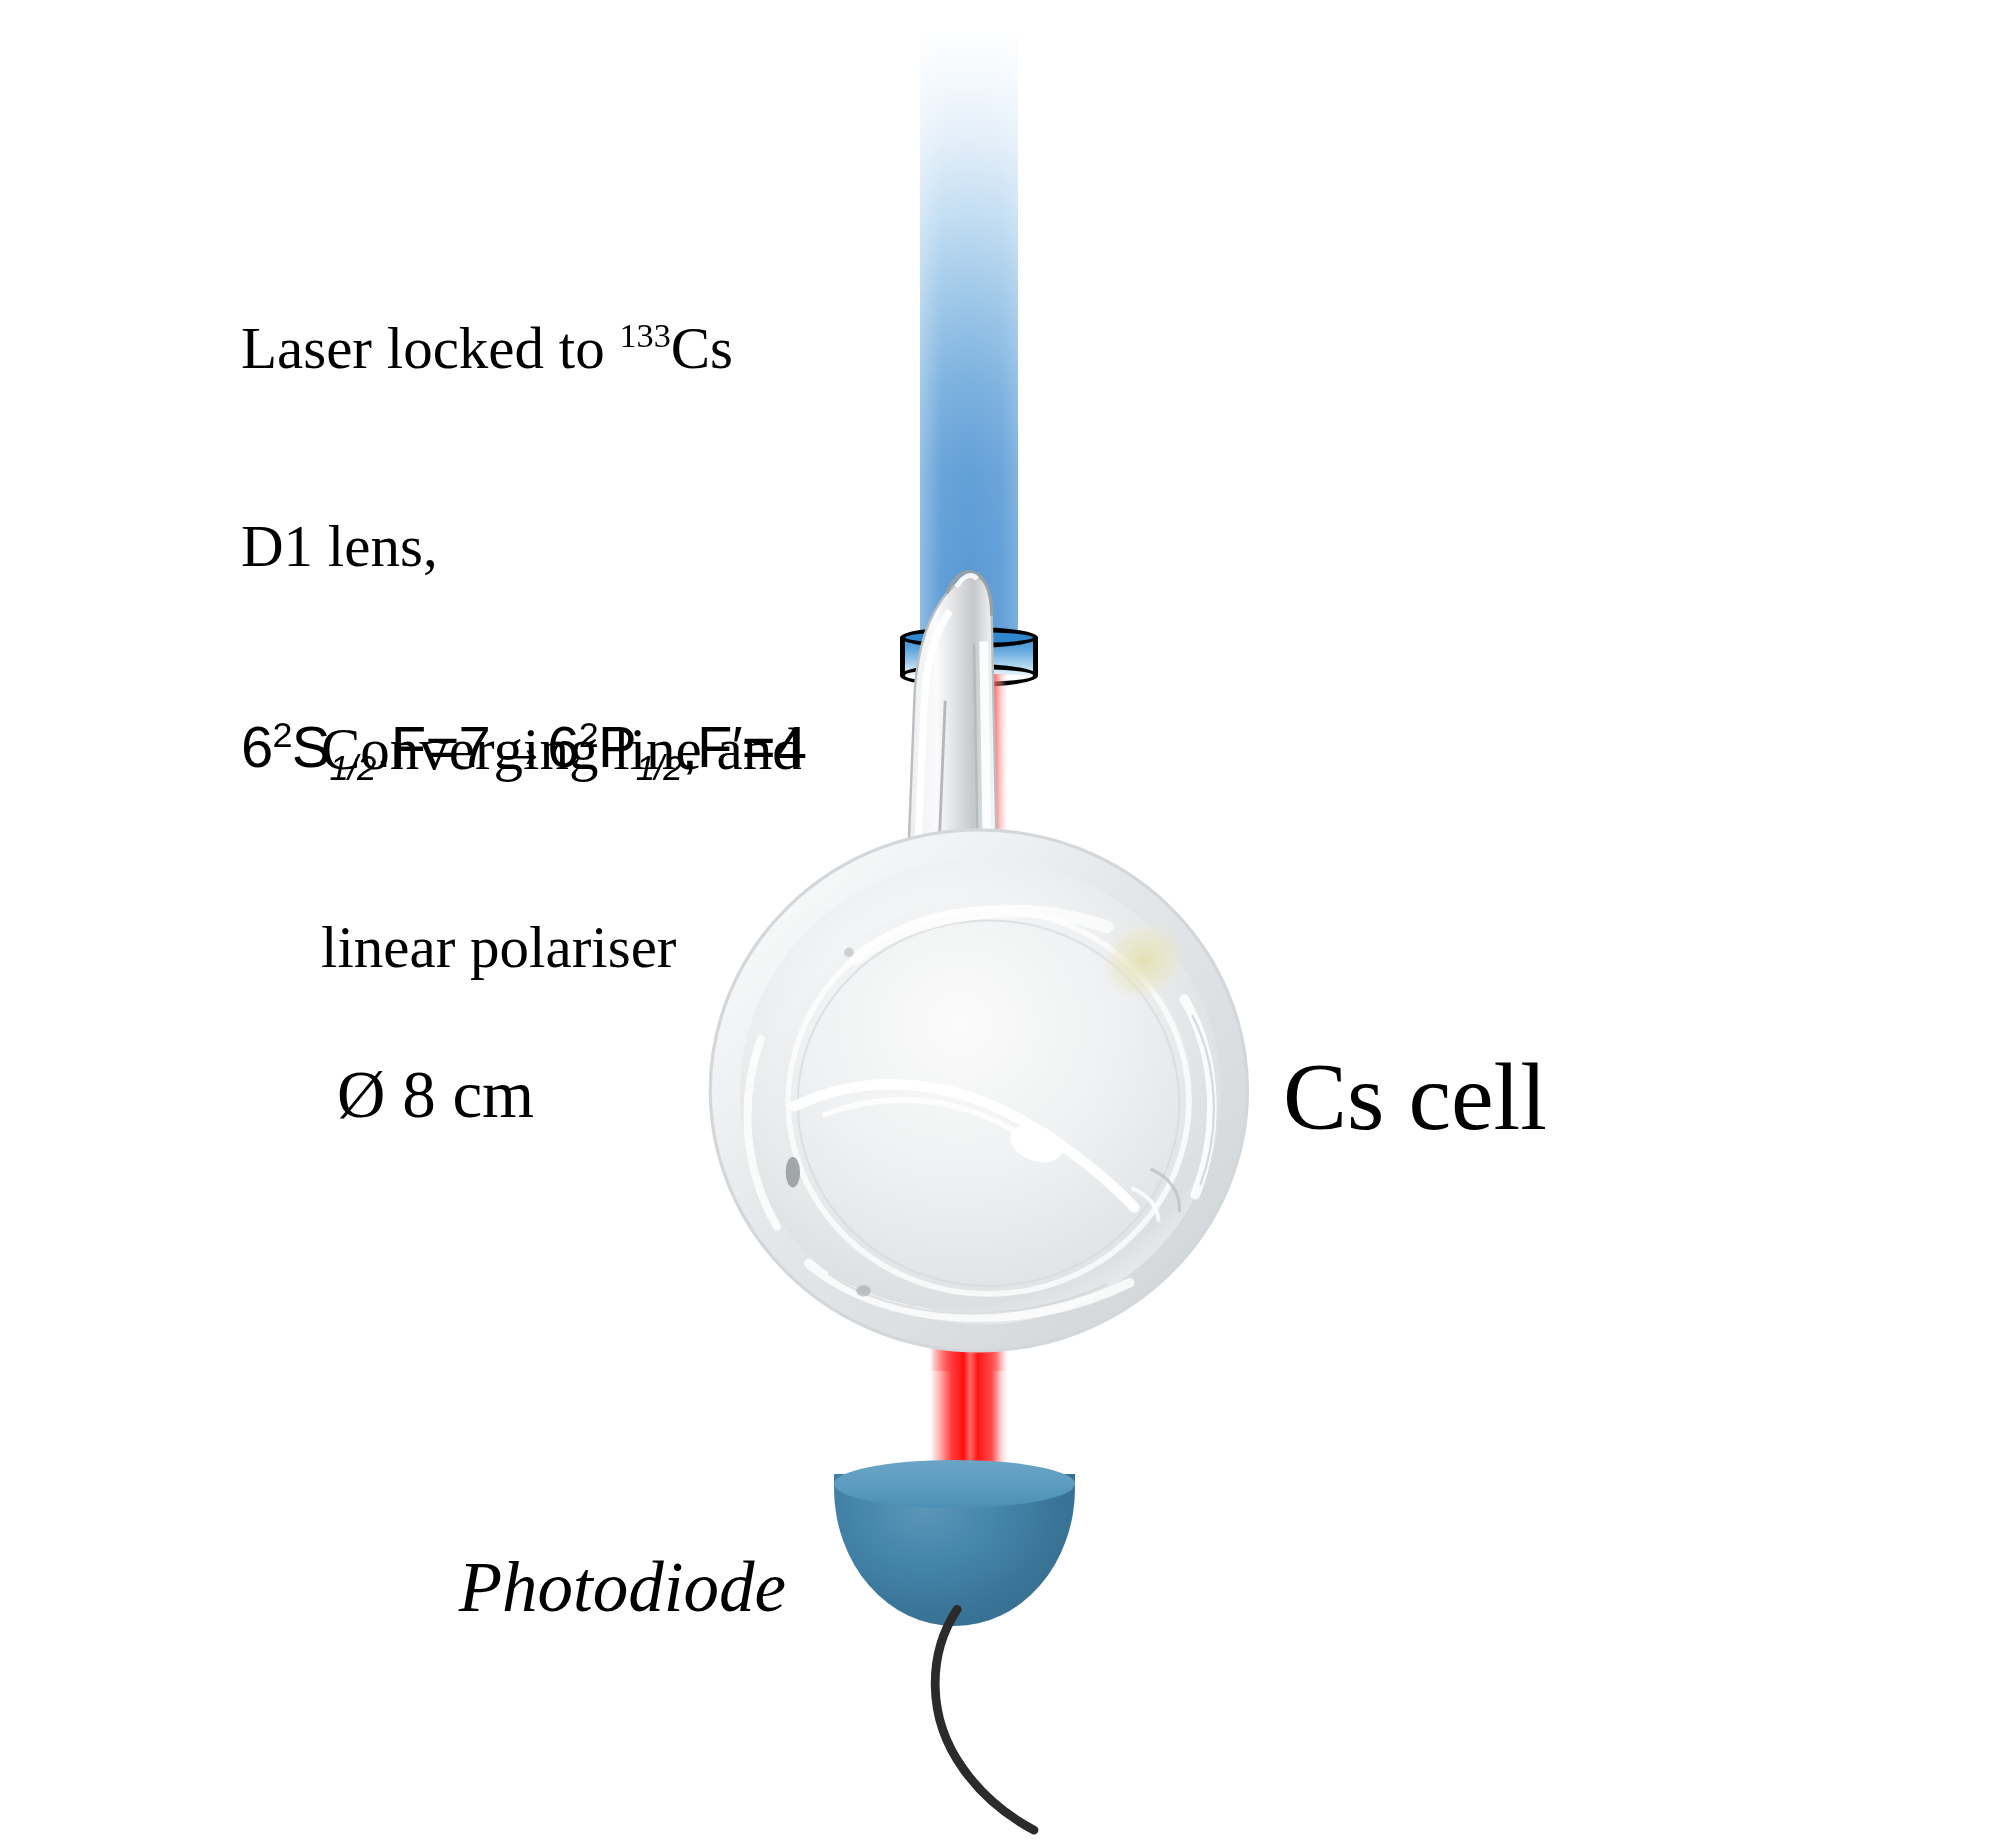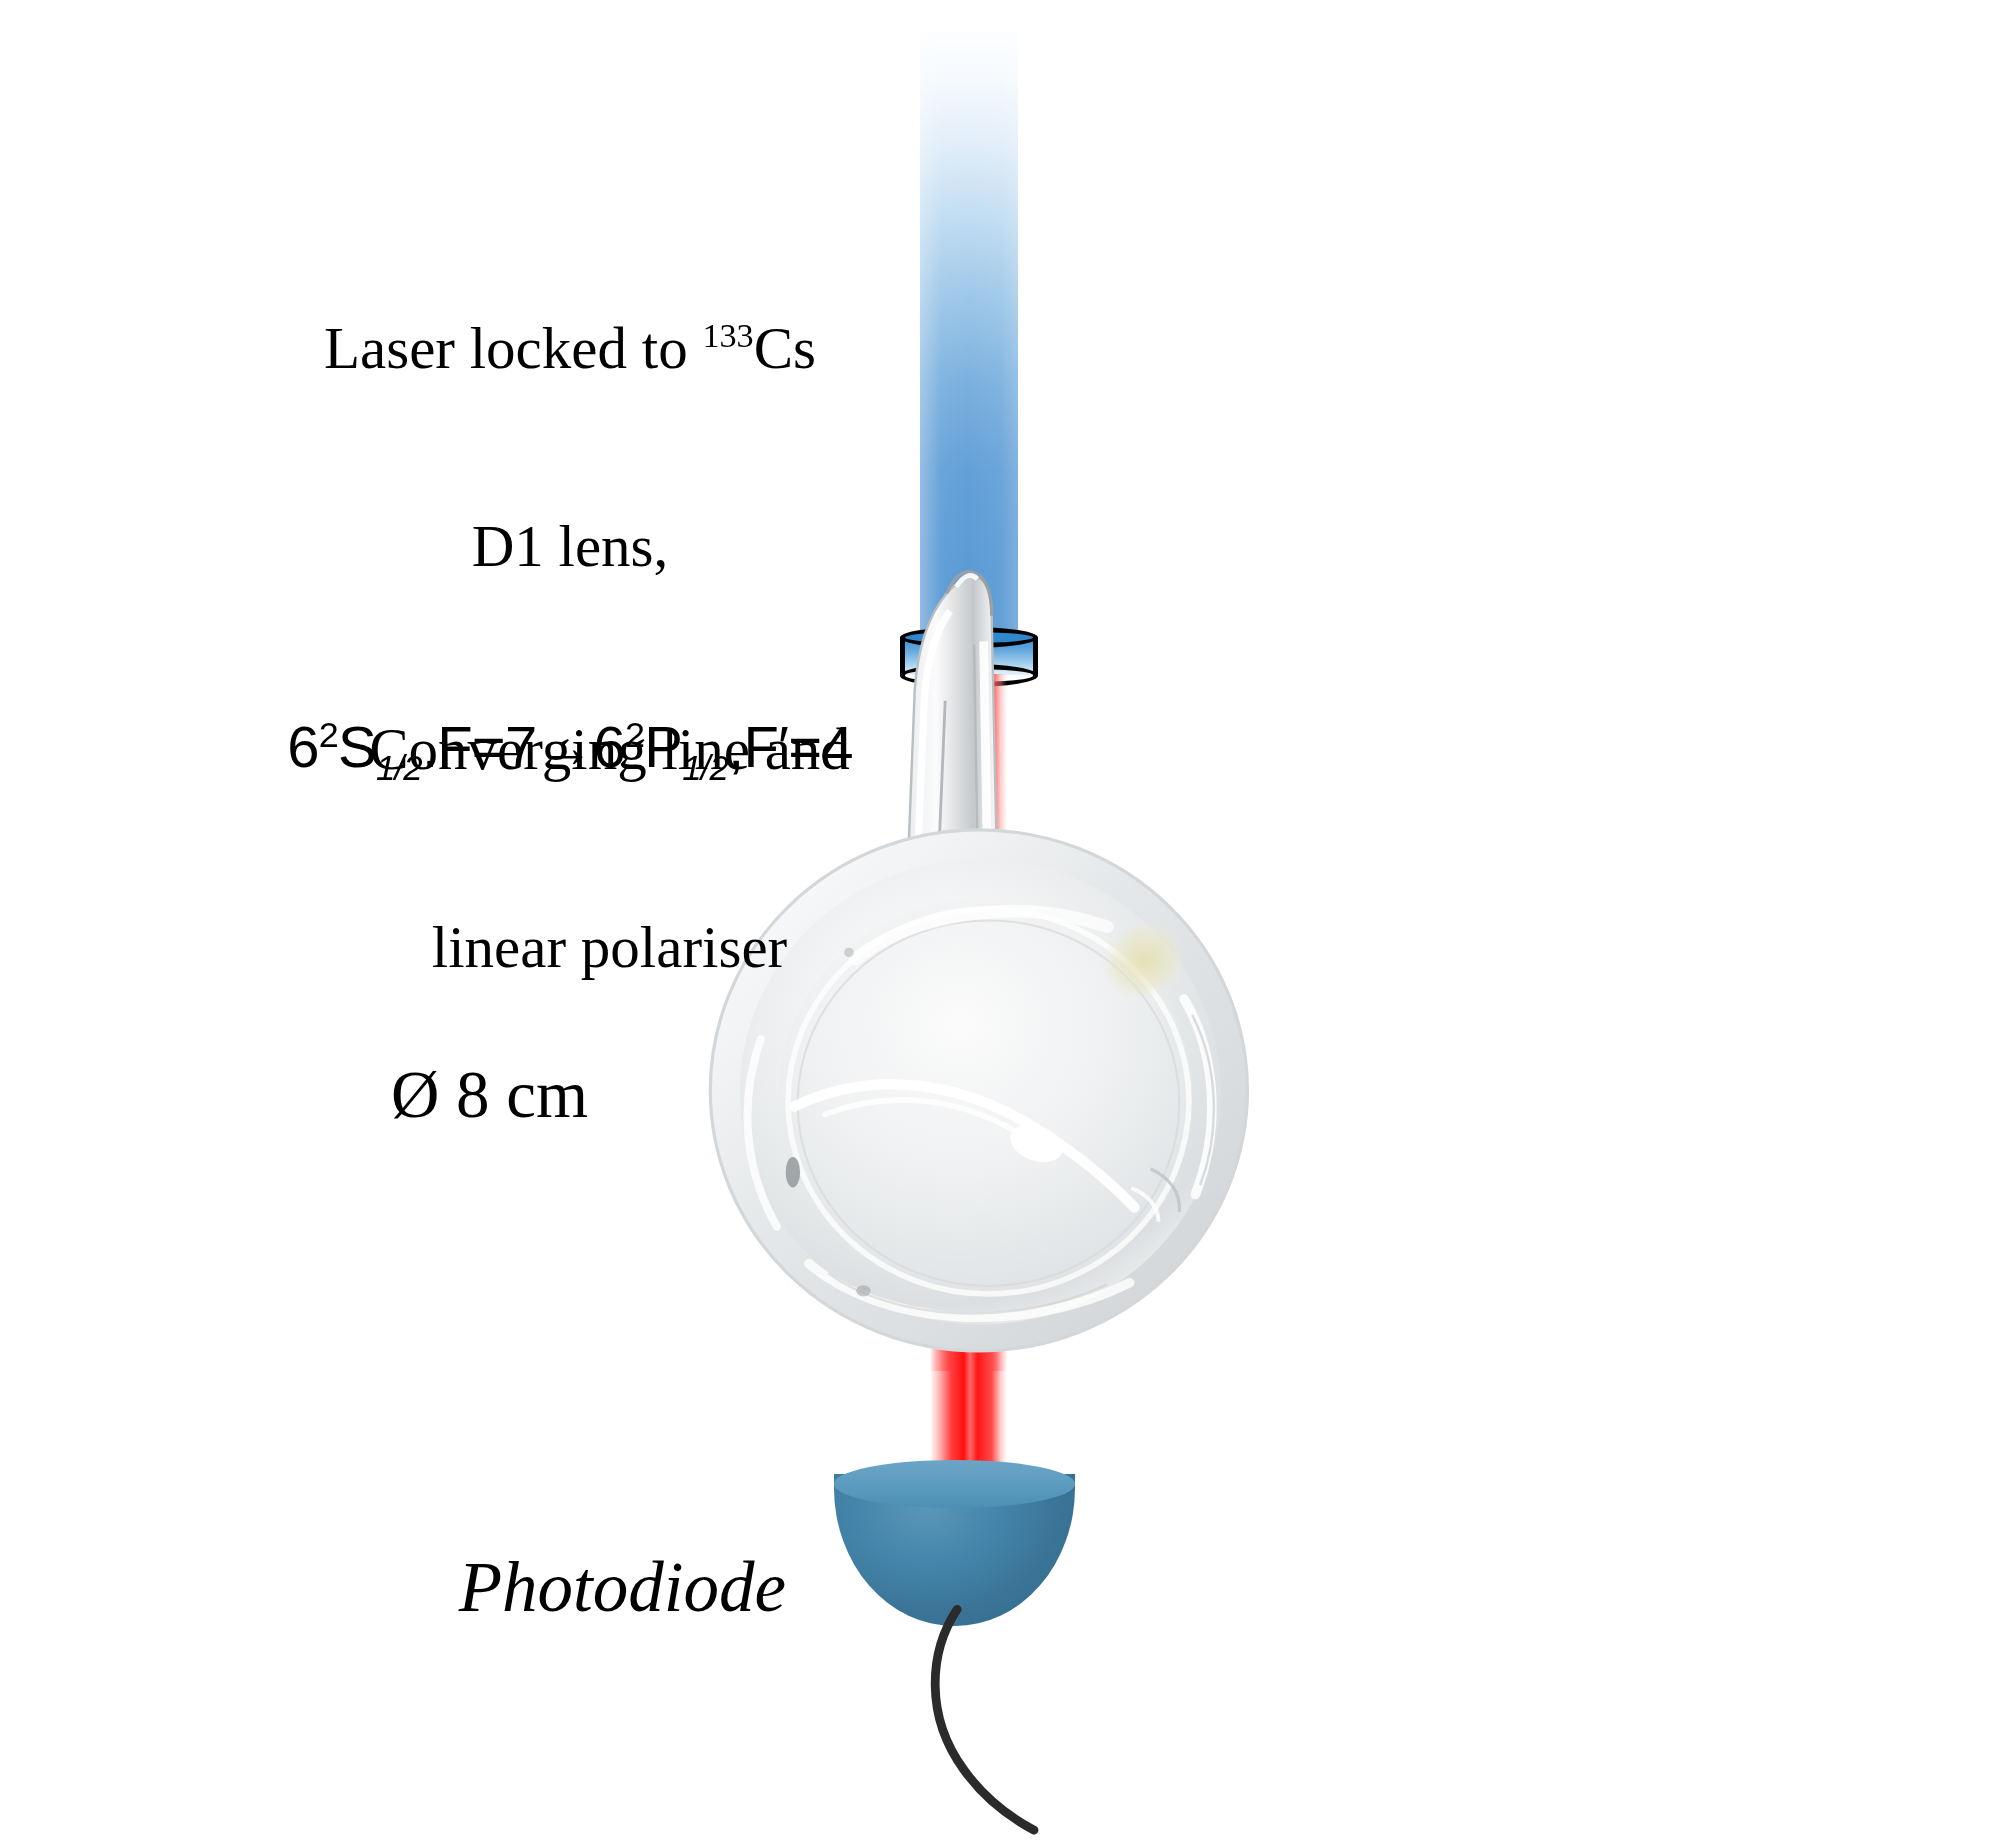--- a/index.html
+++ b/index.html
@@ -17,21 +17,20 @@
     background: #ffffff;
     overflow: hidden;
   }
 
   
   .label {
     position: absolute;
     color: #000000;
     line-height: 1.12;
     white-space: pre;
-    text-align: center;
     user-select: none;
   }
 
   #laser-label {
     left: 241px;
     top: 183px;
     width: 658px;
     font-family: "Liberation Serif", serif;
     font-size: 59px;
   }
@@ -371,17 +370,18 @@
     <span class="line3"><span>6</span><span class="sup2">2</span><span>S</span><span class="sub12">1/2</span><span>.F=7</span><span>→</span><span>6</span><span class="sup2">2</span><span>P</span><span class="sub12">1/2</span><span>,F′=4</span></span>
   </div>
 
   <div class="label" id="lens-label">
     <span>Converging line and</span>
     <span>linear polariser</span>
   </div>
 
   <div class="label" id="diameter-label">Ø 8 cm</div>
 
+  <div class="label" id="cell-label">Cs cell</div>
 
   <div class="label" id="photodiode-label">Photodiode</div>
 
 </div>
 
 
 </body></html>

